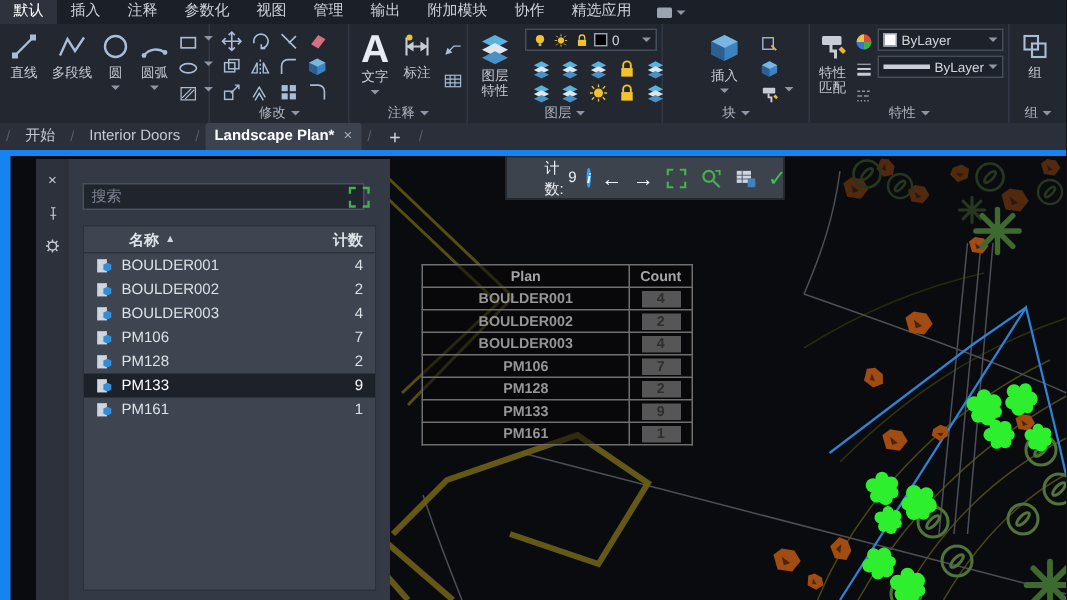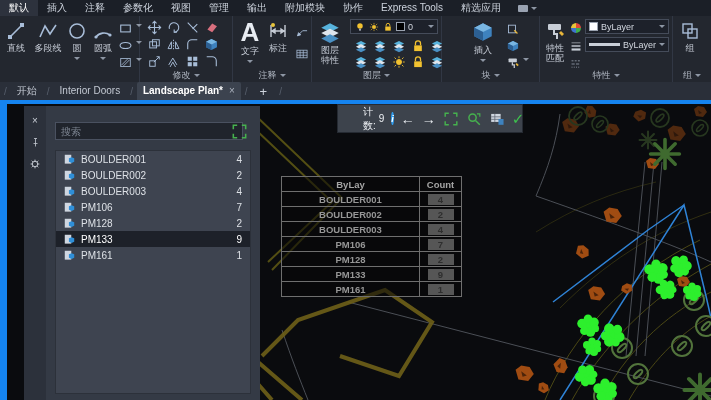--- a/index.html
+++ b/index.html
@@ -246,21 +246,20 @@
   <div class="tabbar">
     <div class="rtab active">默认</div>
     <div class="rtab">插入</div>
     <div class="rtab">注释</div>
     <div class="rtab">参数化</div>
     <div class="rtab">视图</div>
     <div class="rtab">管理</div>
     <div class="rtab">输出</div>
     <div class="rtab">附加模块</div>
     <div class="rtab">协作</div>
-    <div class="rtab">Express Tools</div>
     <div class="rtab">精选应用</div>
     <div class="rib-toggle">
         <span class="box"></span>
         <span class="caret"></span>
       </div>
   </div>
 
   <div class="ribbon">
 
     <div class="panel" style="left:0;width:140px;">
@@ -746,21 +745,21 @@
         <use href="#puff" transform="translate(612,231) scale(1.3) rotate(45)"></use>
         <use href="#puff" transform="translate(592,243)"></use>
         <use href="#puff" transform="translate(586,272) scale(1.2) rotate(-30)"></use>
         <use href="#puff" transform="translate(605,287) scale(1.3)"></use>
       </g>
     </svg>
 
     <table class="dtable">
       <tbody>
           <tr>
-        <th class="c-item">ByLay</th>
+        <th class="c-item">Plan</th>
         <th class="c-count">Count</th>
       </tr>
       <tr>
             <td>BOULDER001</td>
             <td><span class="fieldbox">4</span></td>
           </tr>
       <tr>
             <td>BOULDER002</td>
             <td><span class="fieldbox">2</span></td>
           </tr>
@@ -824,20 +823,25 @@
               <use href="#s-gear"></use>
             </svg>
           </span>
       </div>
       <div class="pbody">
         <input class="search" placeholder="搜索" style="">
         <span class="selcount-btn"><svg width="17" height="17" viewBox="0 0 22 22">
               <use href="#s-selbox"></use>
             </svg></span>
         <div class="listbox">
+          <div class="lhead">
+            <span>名称</span>
+            <span class="sort">▲</span>
+            <span class="cnt">计数</span>
+          </div>
           <div class="lrow">
               <span class="bicon"><svg width="15" height="13" viewBox="0 0 22 22">
                   <use href="#s-blkdoc"></use>
                 </svg></span>
               <span>BOULDER001</span>
               <span class="cnt">4</span>
             </div>
           <div class="lrow">
               <span class="bicon"><svg width="15" height="13" viewBox="0 0 22 22">
                   <use href="#s-blkdoc"></use>

